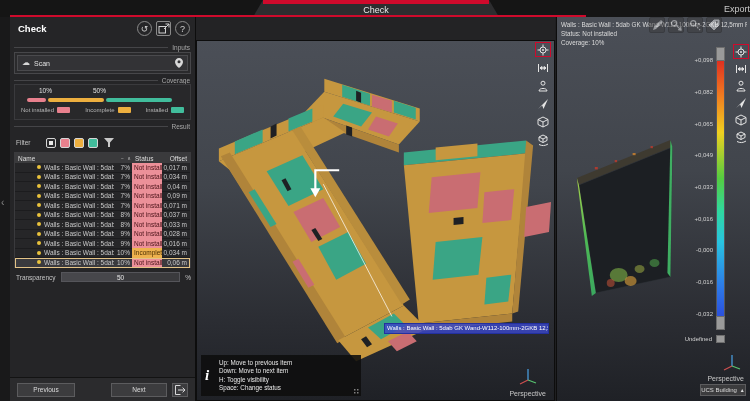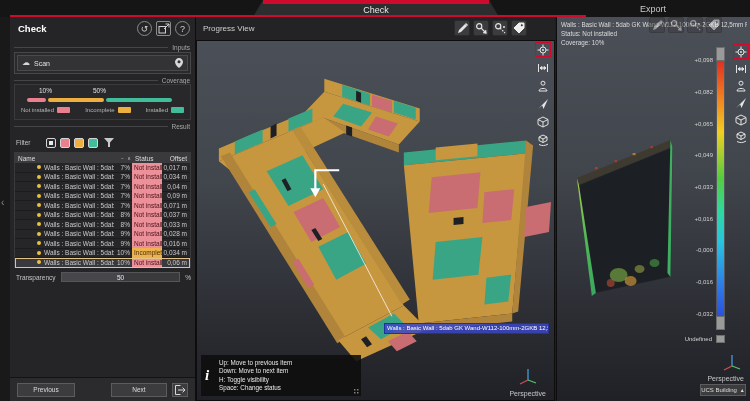--- a/index.html
+++ b/index.html
@@ -9,21 +9,21 @@
 
   
   .topbar{position:absolute;left:0;top:0;width:750px;height:17px;background:#151515;}
   .tab{position:absolute;top:0;height:17px;display:flex;align-items:center;justify-content:center;
        font-size:9px;color:#c9c9c9;cursor:pointer;}
   .tab-analyze{left:10px;width:240px;}
   .tab-check{left:253px;width:246px;background:#2d2d2f;color:#e8e8e8;
              clip-path:polygon(10px 0,236px 0,246px 17px,0 17px);}
   .tab-accent{position:absolute;left:10px;right:10px;top:0;height:4px;background:#cf0a2c;}
   .tab-check span{margin-top:3px;}
-  .tab-export{left:556px;width:194px;}
+  .tab-export{left:556px;width:194px;justify-content:flex-end;}
   .tab-underline{position:absolute;left:10px;top:15px;width:576px;height:2px;background:#cf0a2c;}
 
   
   .left-rail{position:absolute;left:0;top:17px;width:10px;bottom:0;background:#19191a;}
   .collapse-glyph{position:absolute;left:1px;top:180px;font-size:10px;color:#8a8a8a;cursor:pointer;}
 
   
   .left-panel{position:absolute;left:10px;top:17px;width:186px;height:384px;background:#252527;
               border-right:1px solid #0d0d0d;}
   .lp-title{position:absolute;left:8px;top:6px;font-size:9.5px;font-weight:bold;color:#fff;}
@@ -446,45 +446,20 @@
       <button class="nav-btn next-btn">Next</button>
       <button class="exit-btn">
         <svg width="12" height="12" viewBox="0 0 12 12">
             <use href="#ic-exit"></use>
           </svg>
       </button>
     </div>
   </aside>
 
   <section class="center-panel">
-    <div class="cp-header">
-      <span class="cp-title">Progress View</span>
-      <div class="cp-tools">
-        <button class="tool-btn">
-          <svg width="13" height="13" viewBox="0 0 13 13">
-              <use href="#ic-pencil"></use>
-            </svg>
-        </button>
-        <button class="tool-btn">
-          <svg width="12" height="12" viewBox="0 0 12 12">
-              <use href="#ic-pick"></use>
-            </svg>
-        </button>
-        <button class="tool-btn">
-          <svg width="12" height="12" viewBox="0 0 12 12">
-              <use href="#ic-pick2"></use>
-            </svg>
-        </button>
-        <button class="tool-btn">
-          <svg width="12" height="12" viewBox="0 0 12 12">
-              <use href="#ic-tag"></use>
-            </svg>
-        </button>
-      </div>
-    </div>
 
     <div class="viewport">
 
       <svg class="model" viewBox="0 0 359 361" preserveAspectRatio="none">
 
         <polygon points="128,38 224,68 224,81 128,51" fill="#c6973f"></polygon>
         <polygon points="146,44 174,53 174,65 146,56" fill="#3aa585"></polygon>
         <polygon points="198,60 220,67 220,79 198,72" fill="#3aa585"></polygon>
         <polygon points="176,54 196,60 196,72 176,66" fill="#c96d72"></polygon>
         <polygon points="160,50 165,52 165,62 160,60" fill="#1e2024"></polygon>

